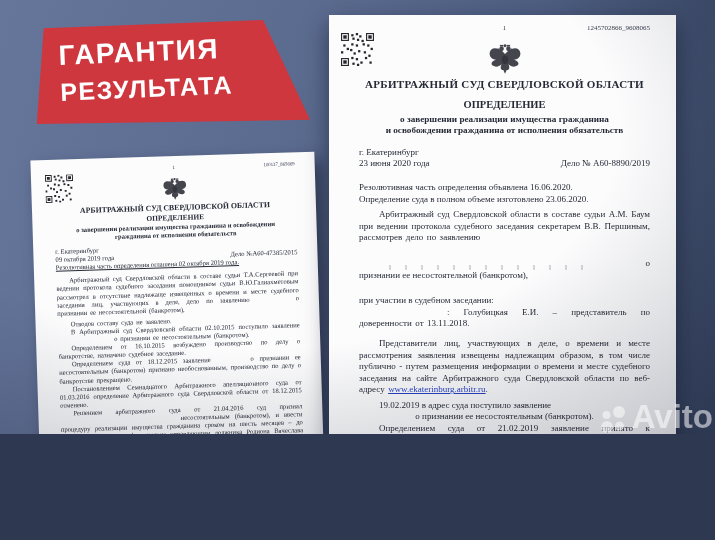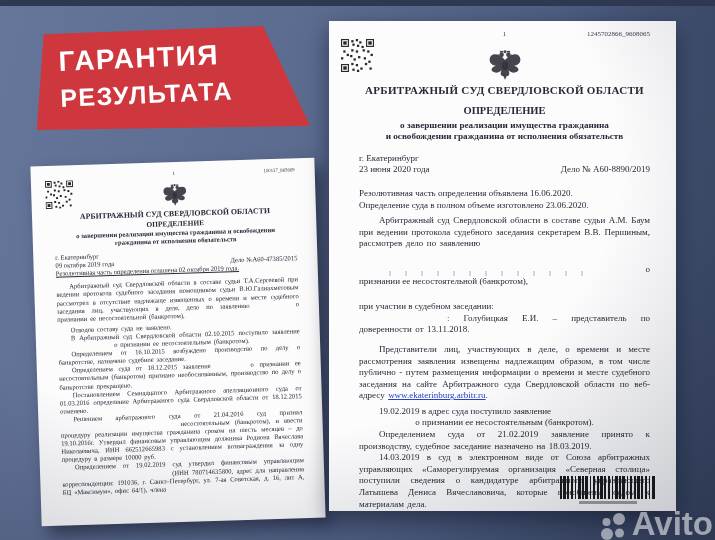--- a/index.html
+++ b/index.html
@@ -1,18 +1,18 @@
 <!DOCTYPE html>
 <html><head>
 <meta charset="utf-8">
 <style>
   html,body{margin:0;padding:0;background:#2e3850;}
-  .stage{position:relative;width:715px;height:535px;overflow:hidden;
+  .stage{position:relative;width:715px;height:434px;overflow:hidden;
     background:linear-gradient(104deg,#66769b 0%,#5b6b8f 40%,#4e5e82 66%,#41506f 86%,#394662 100%);
-    font-family:"Liberation Serif",serif;margin-top:6px;}
+    font-family:"Liberation Serif",serif;}
   .vignette{position:absolute;inset:0;pointer-events:none;
     background:radial-gradient(120% 120% at 36% 30%, rgba(0,0,0,0) 42%, rgba(10,16,36,.20) 72%, rgba(8,12,30,.45) 100%);}
 
   
   .doc{position:absolute;background:#fcfcfd;color:#262a36;box-sizing:border-box;}
   .doc-right{left:329px;top:15px;width:347px;height:490px;
     padding:8px 26px 0 30px;font-size:9px;line-height:11.6px;
     box-shadow:0 9px 22px rgba(8,12,28,.5);}
   .doc-left{left:36px;top:156px;width:284px;height:360px;
     padding:8px 20px 0 22px;font-size:6.6px;line-height:8.1px;

